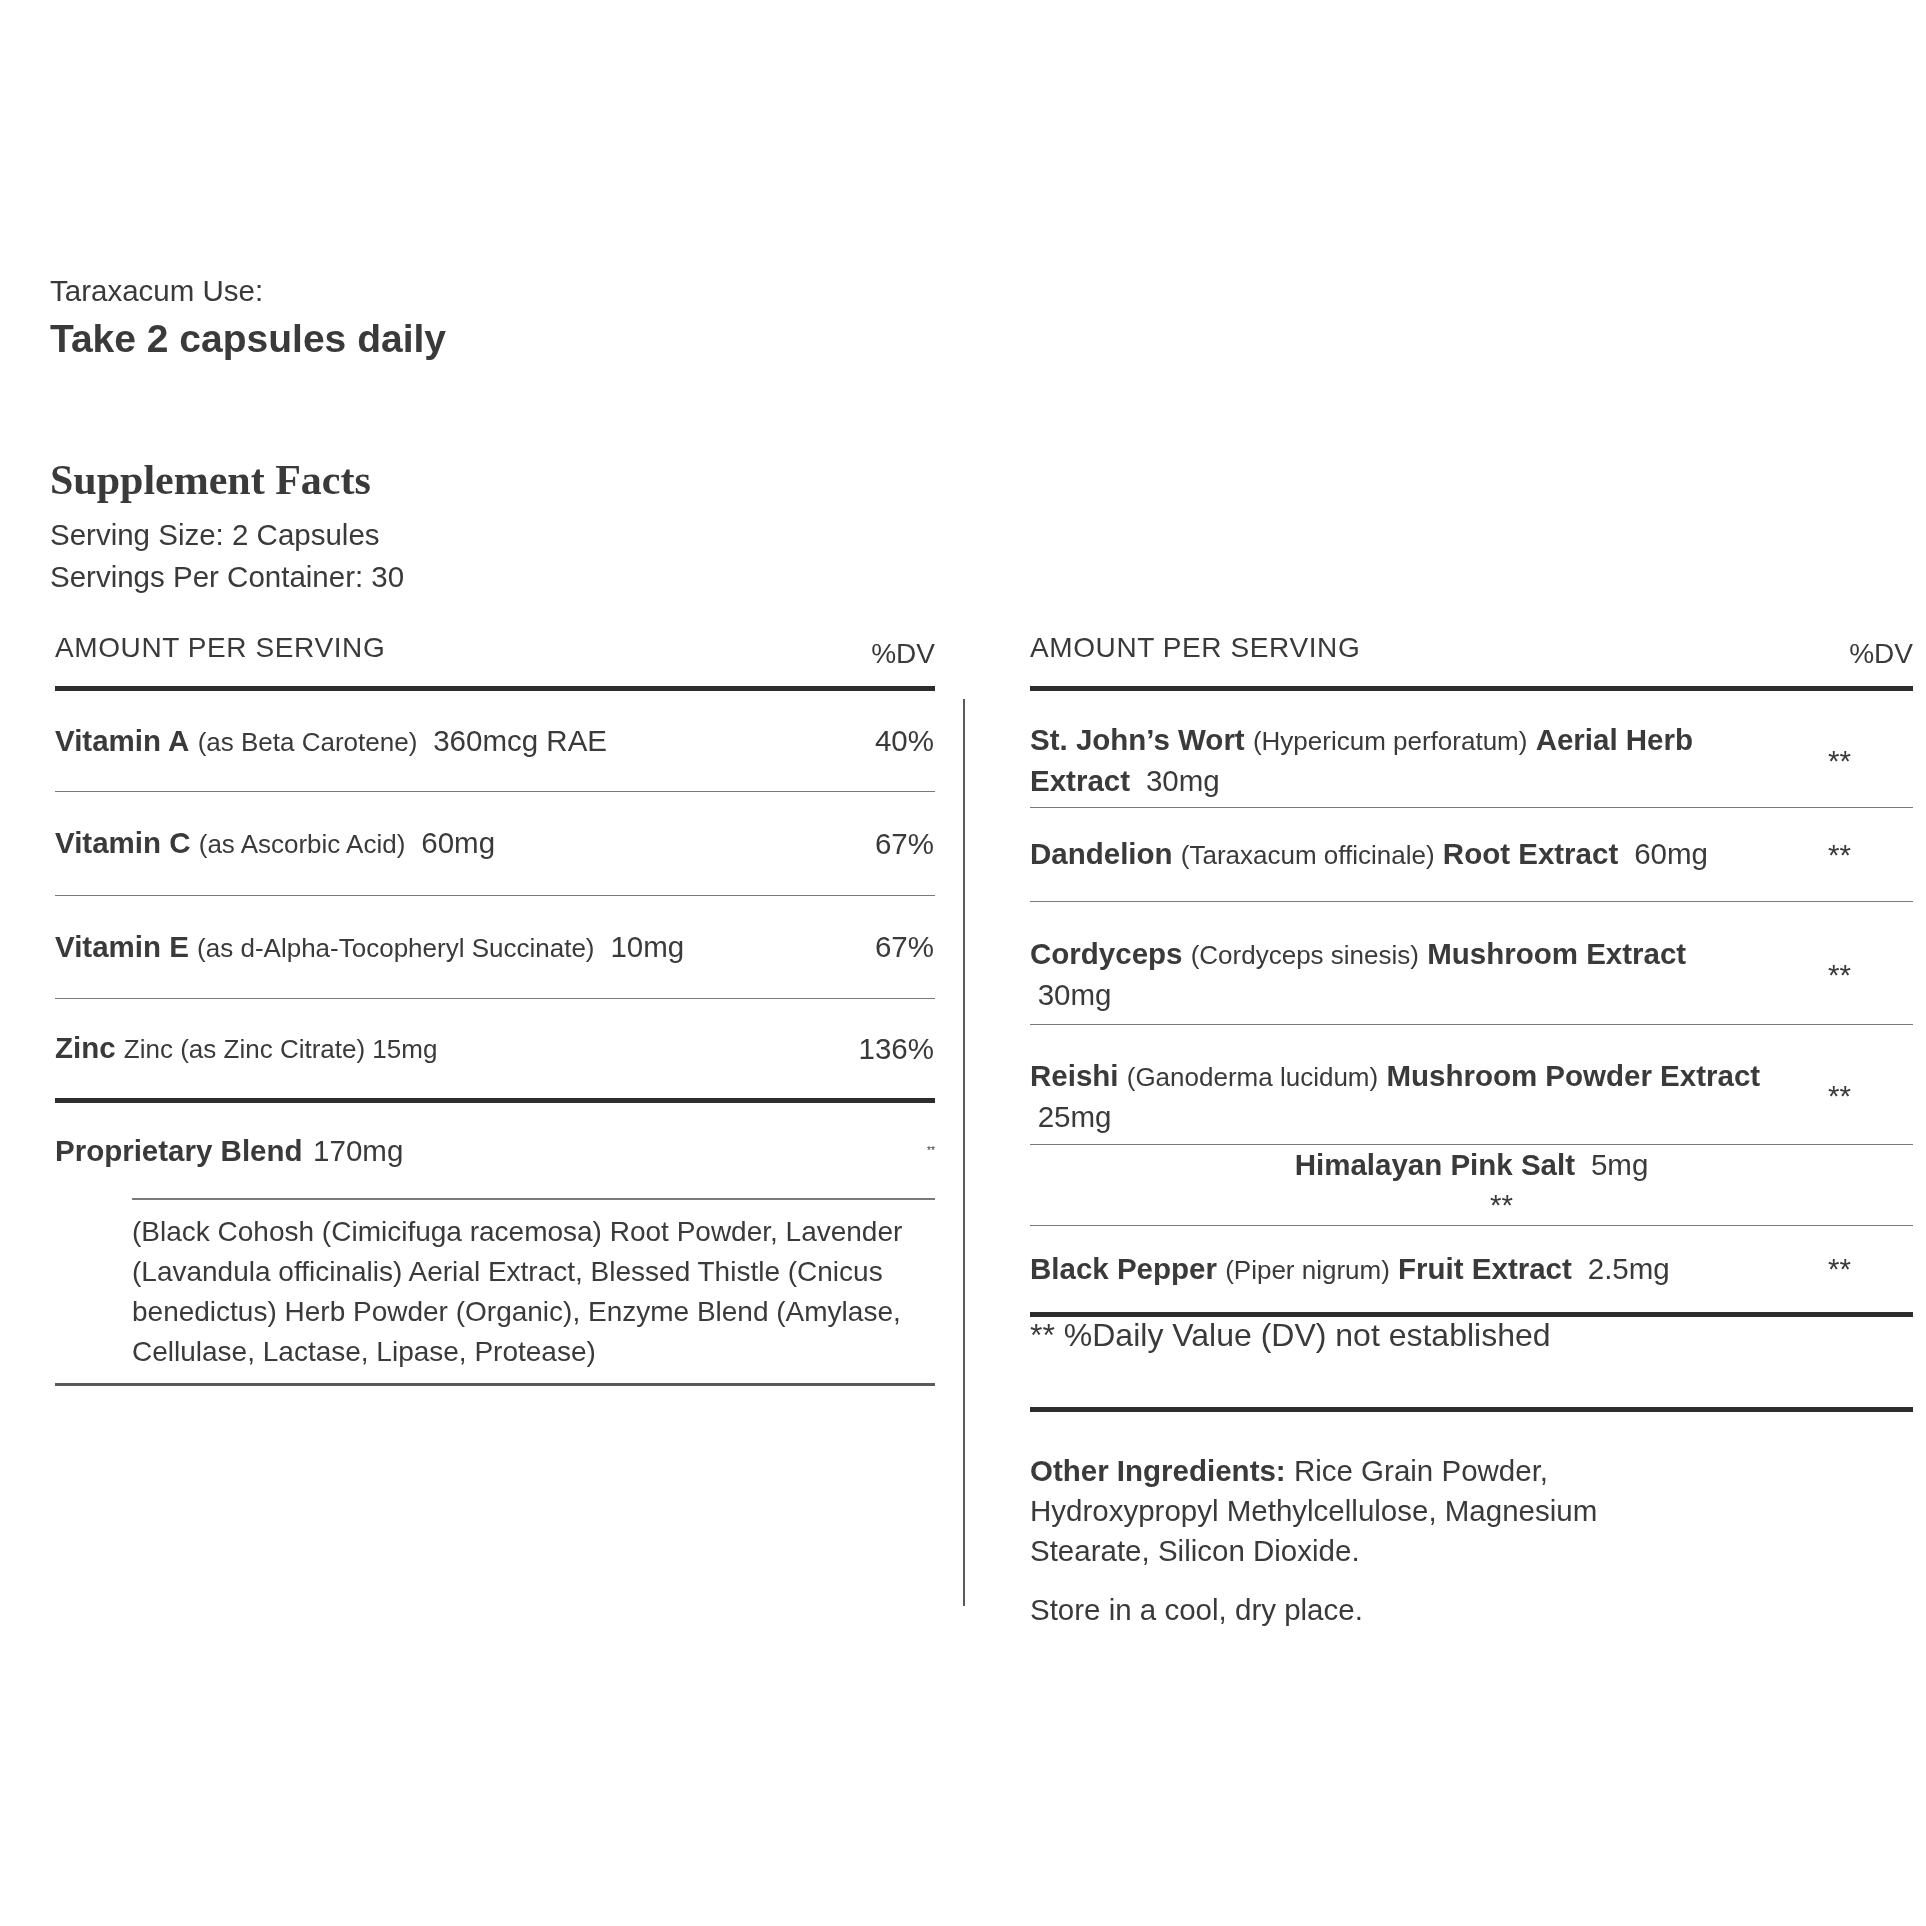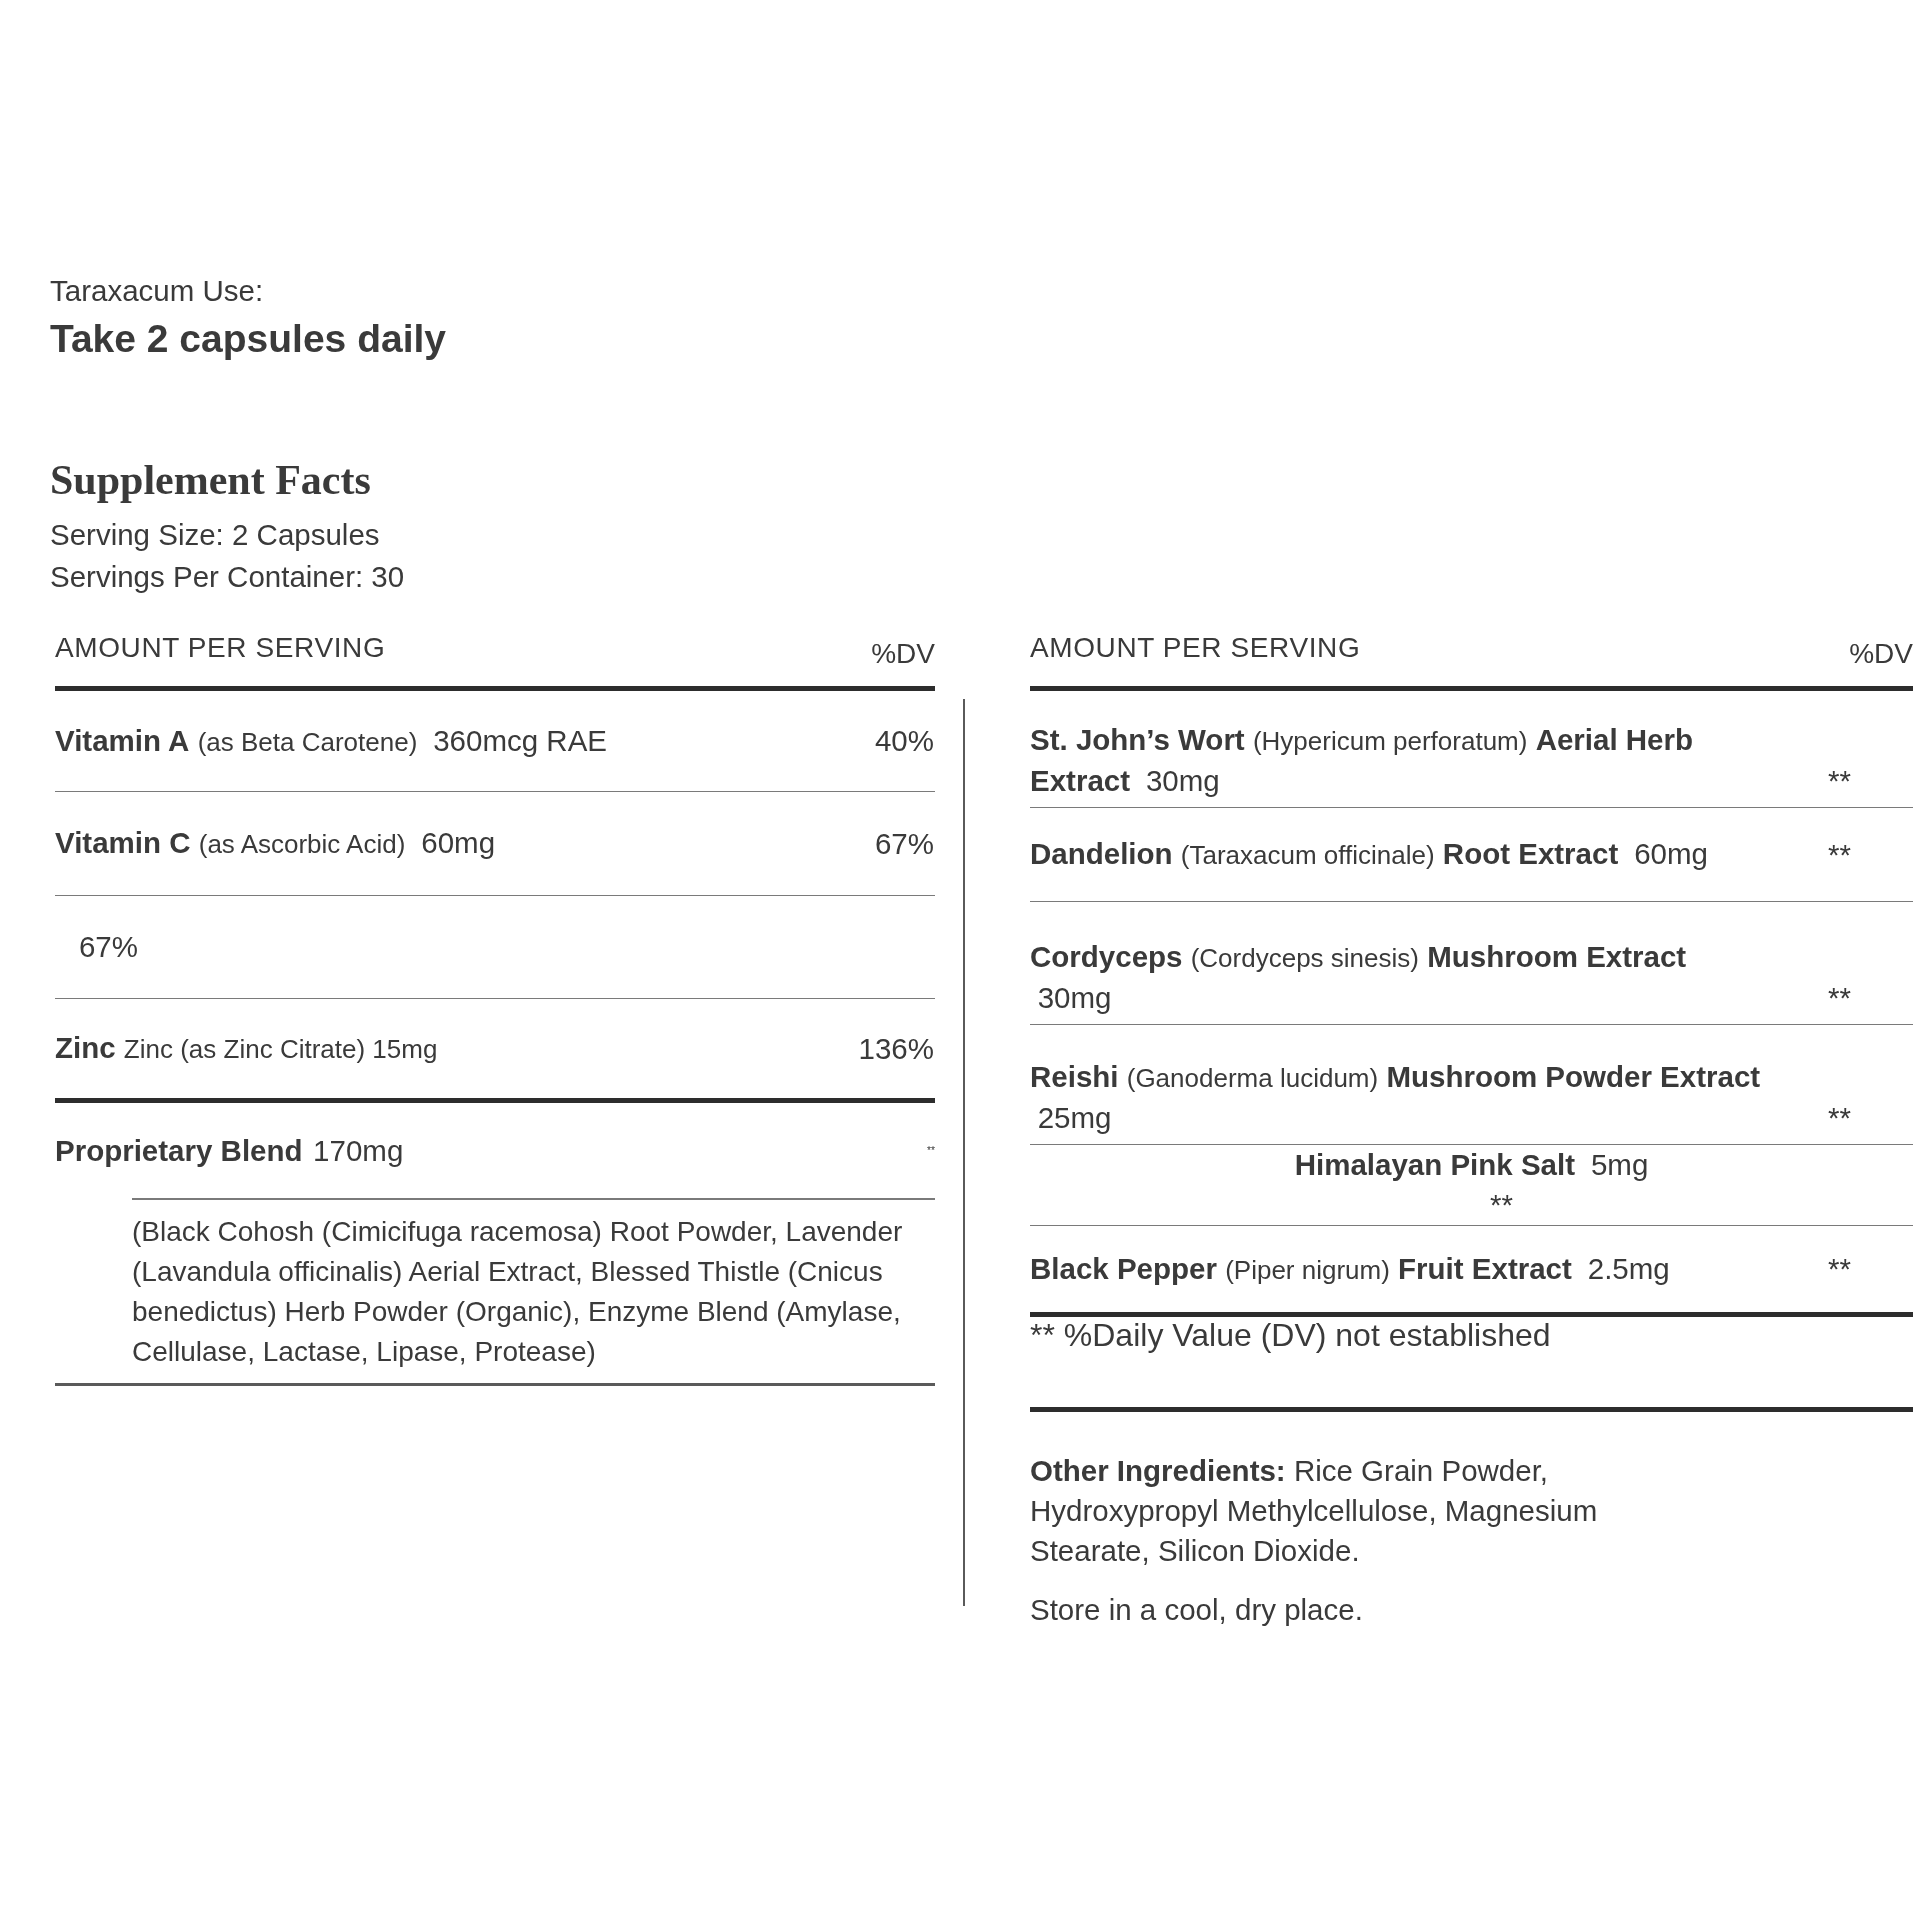--- a/index.html
+++ b/index.html
@@ -21,21 +21,21 @@
   .table-right { left:1030px; width:883px; }
   .thead { display:flex; justify-content:space-between; align-items:flex-start; height:63px;
            border-bottom:5.8px solid #2d2d2d; }
   .thead .amount-h { font-size:28px; letter-spacing:0.6px; font-weight:400; padding-top:3.9px; }
   .thead .dv-h { font-size:28px; font-weight:400; padding-top:10.3px; text-align:right; }
 
   .row { display:flex; align-items:center; border-bottom:1.9px solid #7a7a7a; }
   .row .content { flex:1; font-size:29.5px; line-height:40px; max-width:738px; }
   .table-left .row .content { max-width:796px; }
   .row .dv { width:83px; text-align:right; font-size:29.5px; line-height:40px; }
-  .row.multi { align-items:flex-end; padding-top:29px; padding-bottom:6.4px; }
+  .row.multi { align-items:center; padding-top:29px; padding-bottom:6.4px; }
   .row.thickb { border-bottom:5.8px solid #2d2d2d; }
   .b { font-weight:700; font-size:29.5px; }
   .r { font-weight:400; font-size:26px; }
   .amt { font-weight:400; font-size:29.5px; margin-left:7.7px; }
 
   
   .prop-row { display:flex; align-items:center; min-height:95px; }
   .prop-rule { margin-left:77px; height:1.9px; background:#7a7a7a; }
   .prop-desc { margin-left:77px; width:796px; padding-top:12px; padding-bottom:11.6px;
                font-size:28px; line-height:40px; font-weight:400; }
@@ -81,20 +81,25 @@
     <div class="row" style="min-height:104px;">
       <div class="content">
         <span class="b">Vitamin C</span>
         <span class="r">(as Ascorbic Acid)</span>
         <span class="amt">60mg</span>
       </div>
       <div class="dv">67%</div>
     </div>
 
     <div class="row" style="min-height:103px;">
+      <div class="content">
+        <span class="b">Vitamin E</span>
+        <span class="r">(as d-Alpha-Tocopheryl Succinate)</span>
+        <span class="amt">10mg</span>
+      </div>
       <div class="dv">67%</div>
     </div>
 
     <div class="row thickb" style="min-height:104px;">
       <div class="content">
         <span class="b">Zinc</span>
         <span class="r">Zinc (as Zinc Citrate) 15mg</span>
       </div>
       <div class="dv">136%</div>
     </div>

